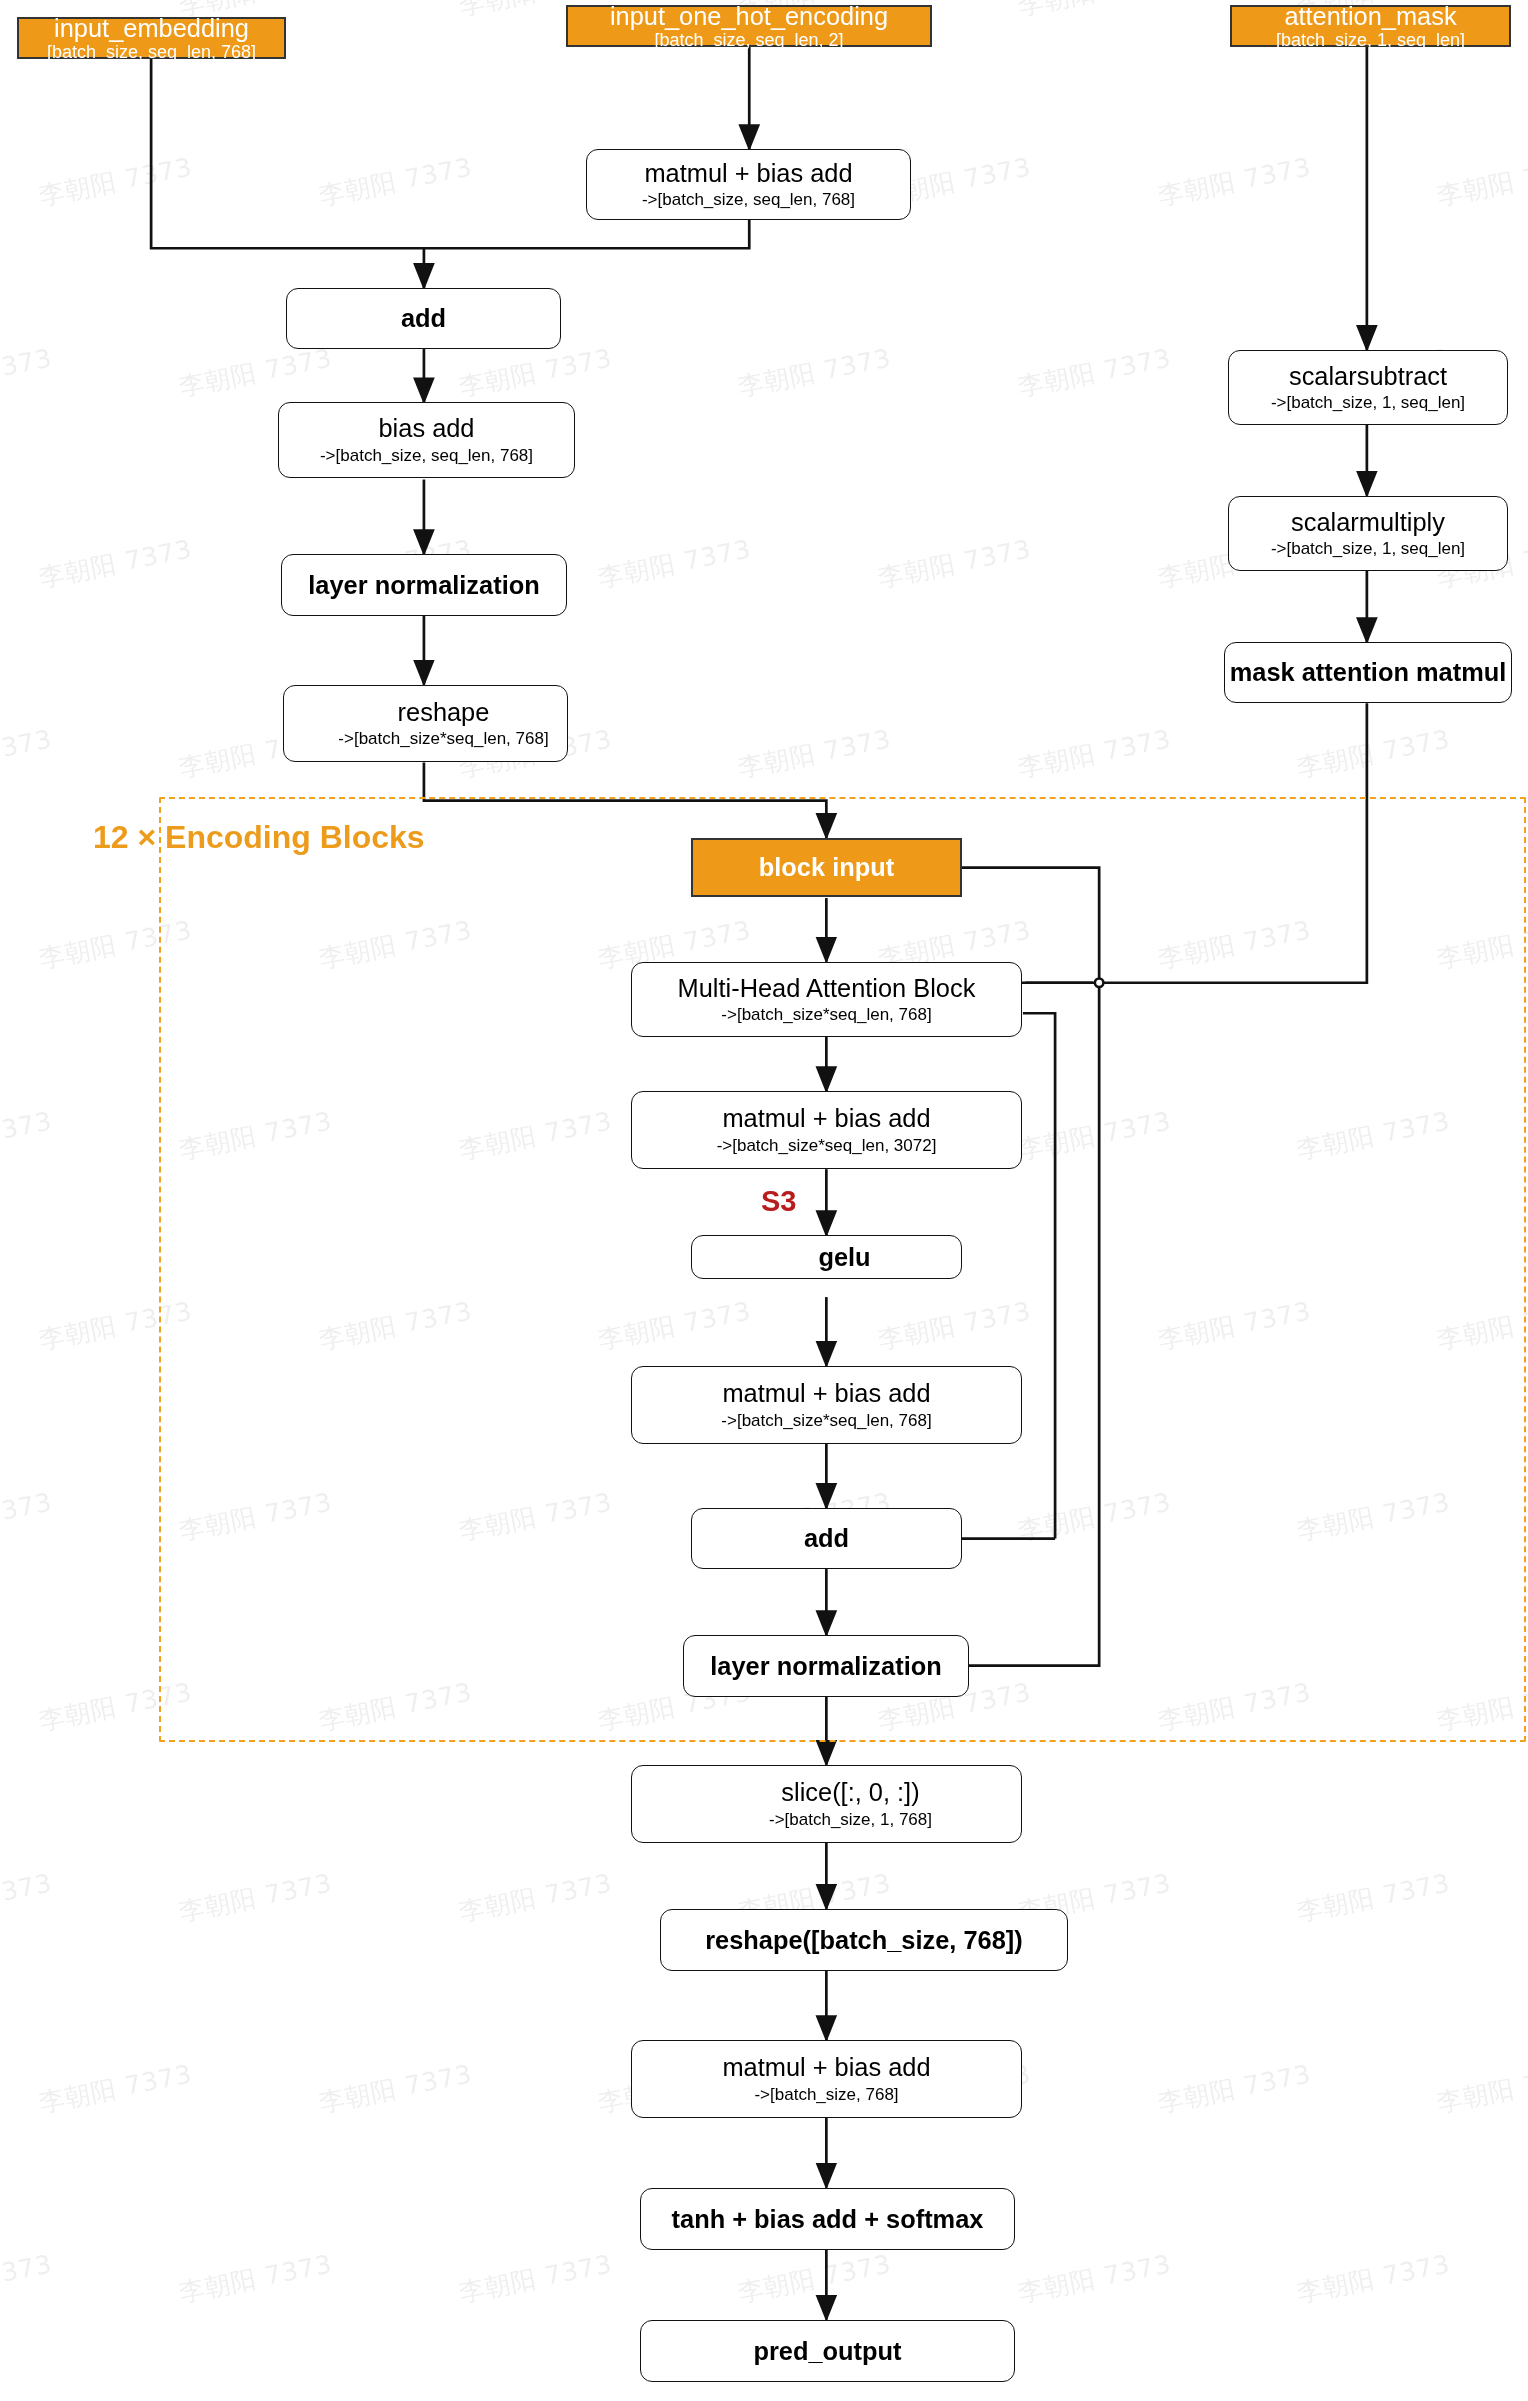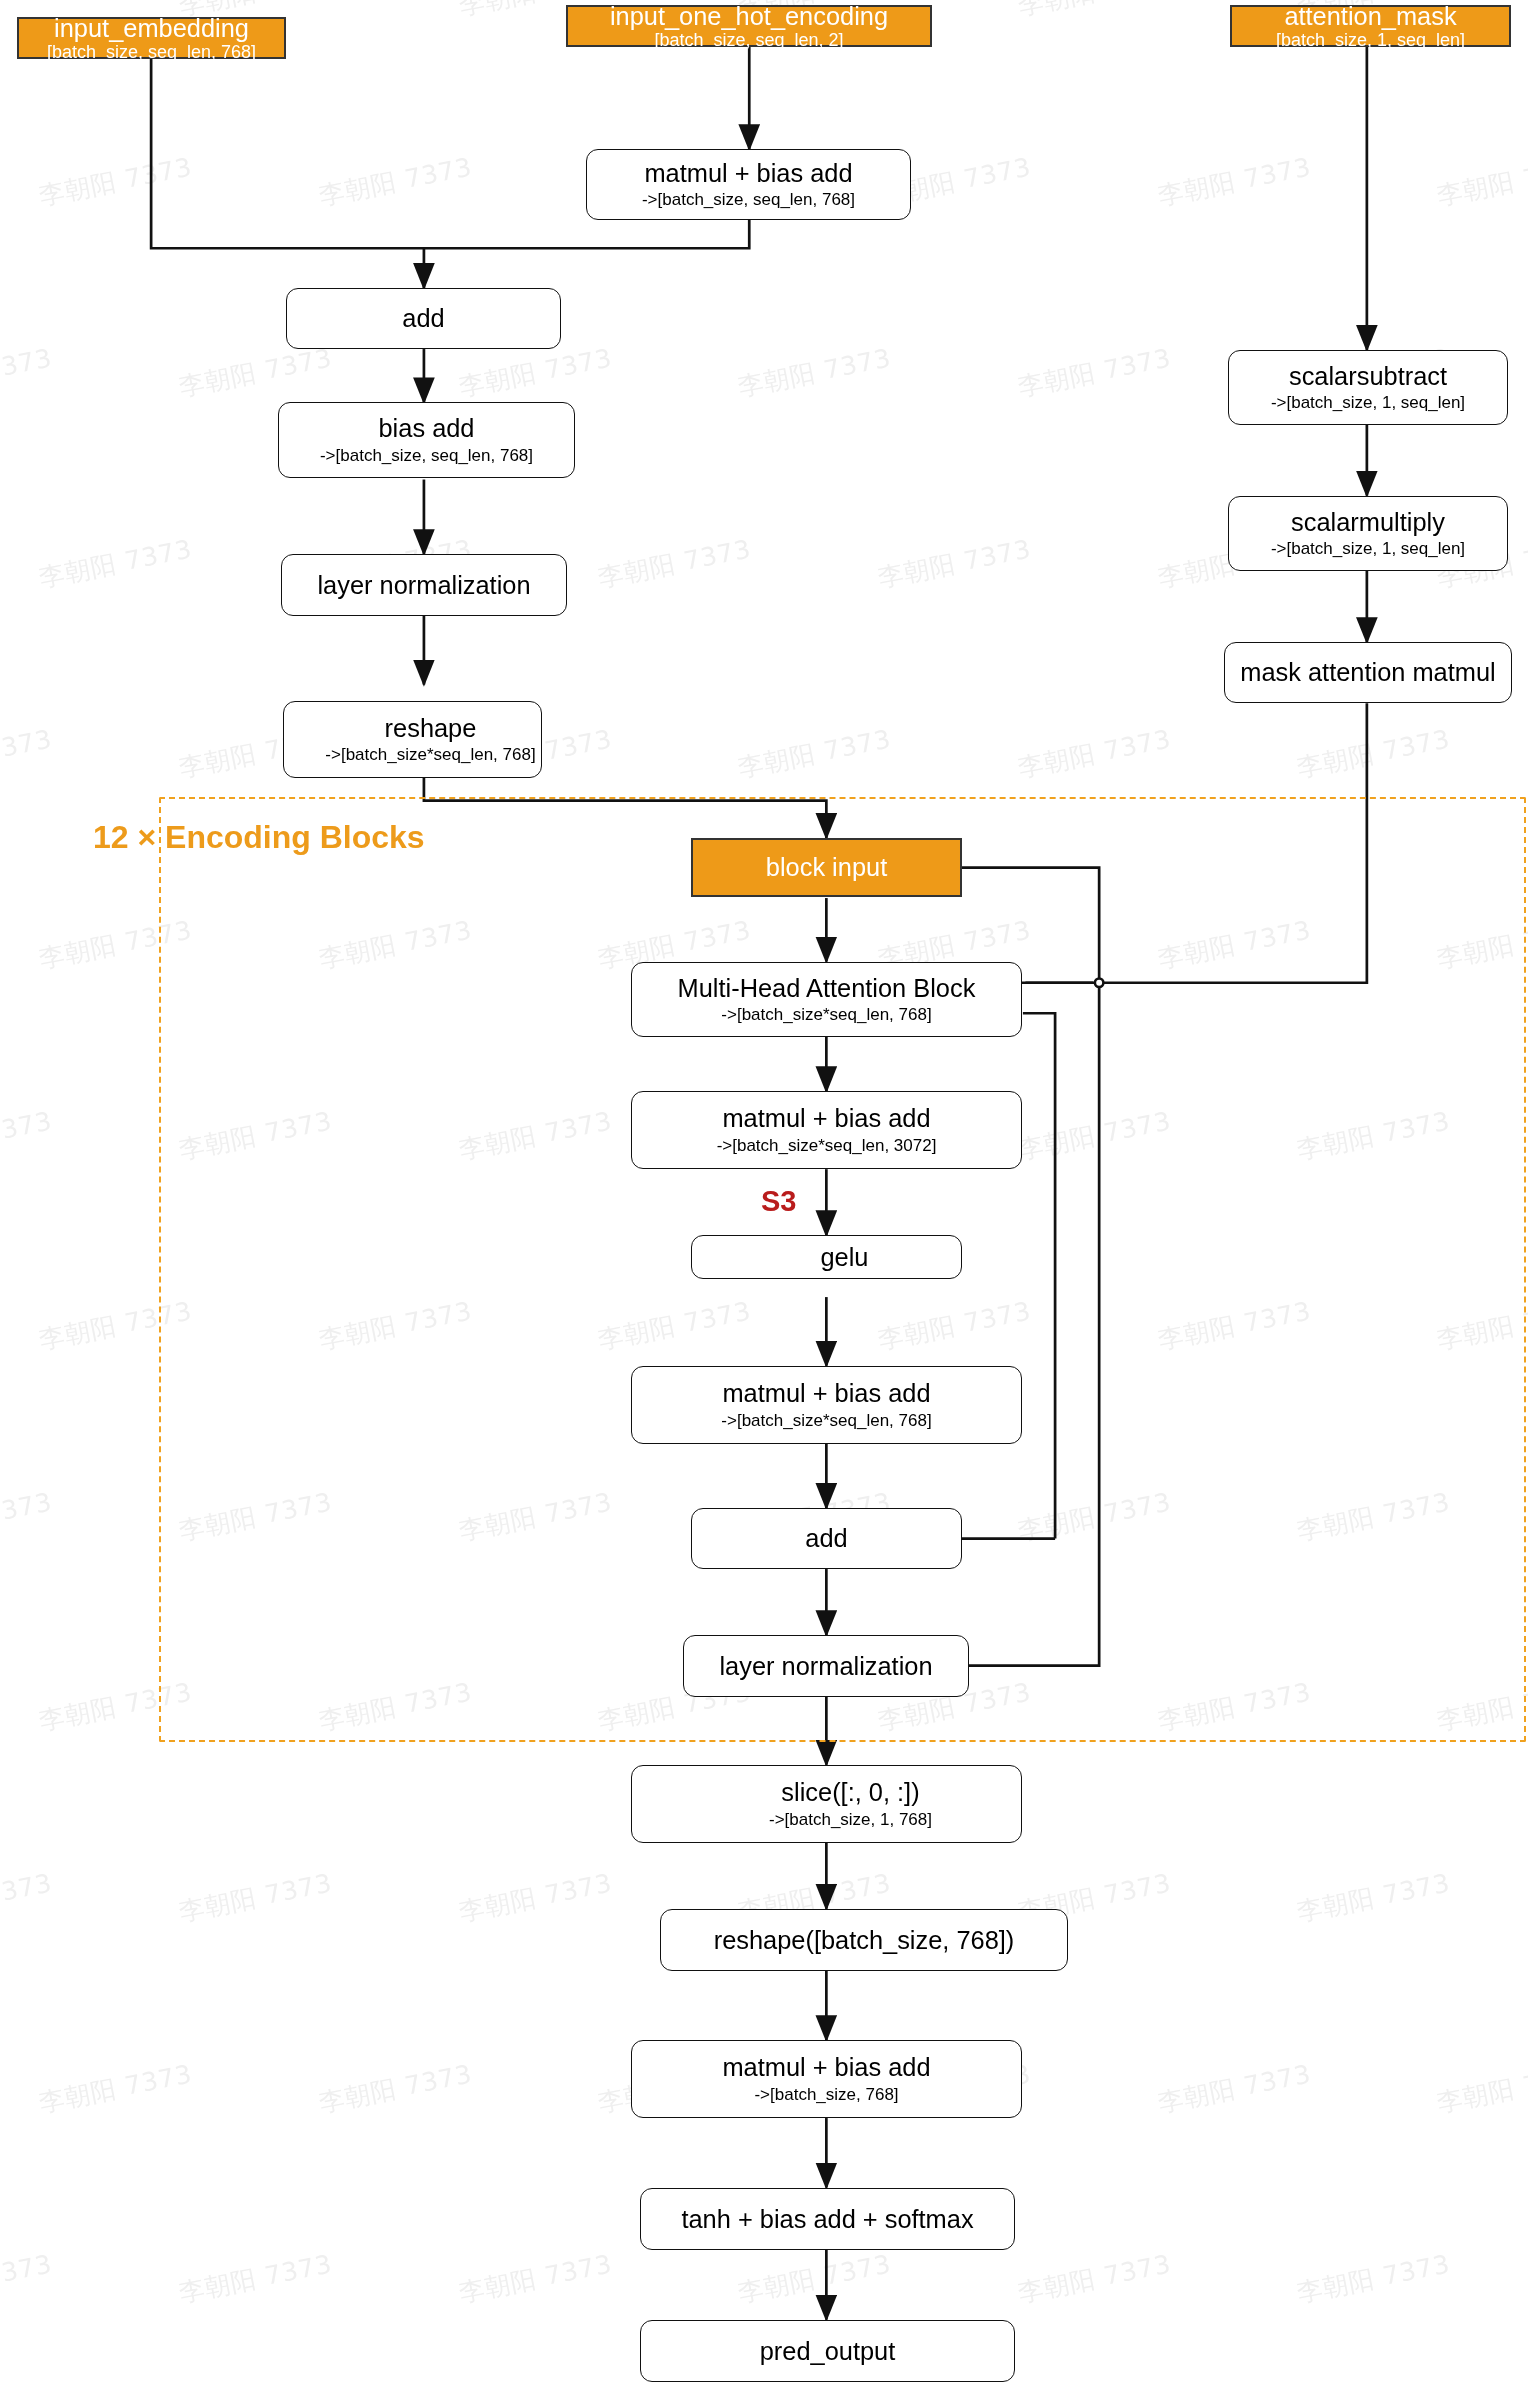--- a/index.html
+++ b/index.html
@@ -13,21 +13,21 @@
 
   
   #edges{position:absolute;left:0;top:0;width:1529px;height:2401px;}
 
   
   .node{position:absolute;box-sizing:border-box;background:#fff;border:1.9px solid #111;
         border-radius:12px;display:flex;flex-direction:column;align-items:center;
         justify-content:center;text-align:center;color:#000;z-index:3;}
   .node .t1{font-size:25.4px;line-height:1.04;white-space:nowrap;}
   .node .t2{font-size:17px;line-height:1.05;white-space:nowrap;margin-top:5.1px;}
-  .node.one-line .t1{margin:7px;}
+  .node.one-line .t1{margin:7px;font-weight:bold;}
 
   .node.io{background:#EE9A18;border:2px solid #333;border-radius:0;color:#fff;}
   .node.io .t1{font-size:25.4px;}
   .node.io .t2{font-size:18px;margin-top:1.7px;}
 
   
   #group-box{position:absolute;border:2.5px dashed #F0A11E;border-radius:1.7px;z-index:1;
              background:transparent;}
   #group-title{position:absolute;color:#ED9B1B;font-size:32px;font-weight:bold;
                white-space:nowrap;z-index:4;font-family:"Liberation Sans",sans-serif;}
@@ -212,21 +212,21 @@
 
   <div class="node" style="left:278px;top:402px;width:297px;height:76px;">
     <div class="t1">bias add</div>
     <div class="t2">-&gt;[batch_size, seq_len, 768]</div>
   </div>
 
   <div class="node one-line" style="left:281px;top:554px;width:286px;height:62px;">
     <div class="t1">layer normalization</div>
   </div>
 
-  <div class="node" style="left:283px;top:701px;width:259px;height:77px;padding-left:36px;">
+  <div class="node" style="left:283px;top:685px;width:285px;height:77px;padding-left:36px;">
     <div class="t1">reshape</div>
     <div class="t2">-&gt;[batch_size*seq_len, 768]</div>
   </div>
 
   <div class="node" style="left:1228px;top:350px;width:280px;height:75px;">
     <div class="t1">scalarsubtract</div>
     <div class="t2">-&gt;[batch_size, 1, seq_len]</div>
   </div>
 
   <div class="node" style="left:1228px;top:496px;width:280px;height:75px;">

